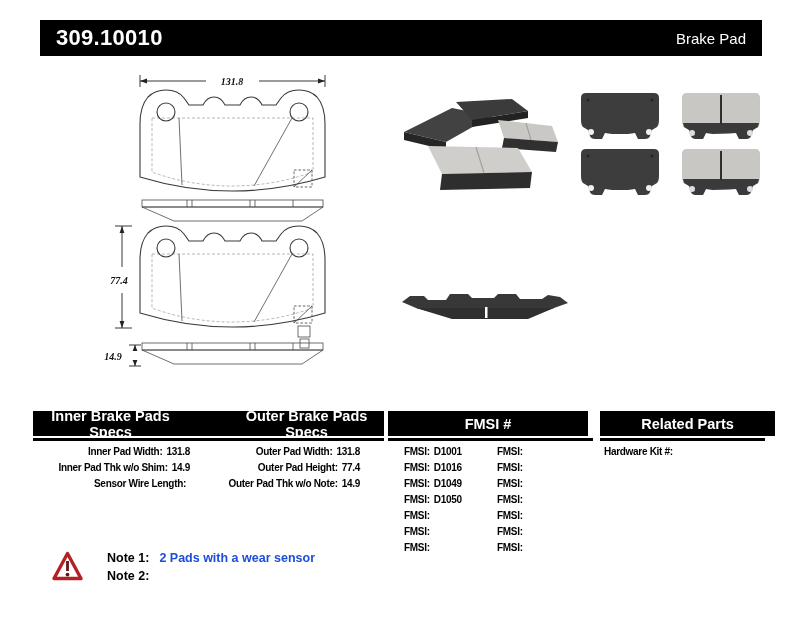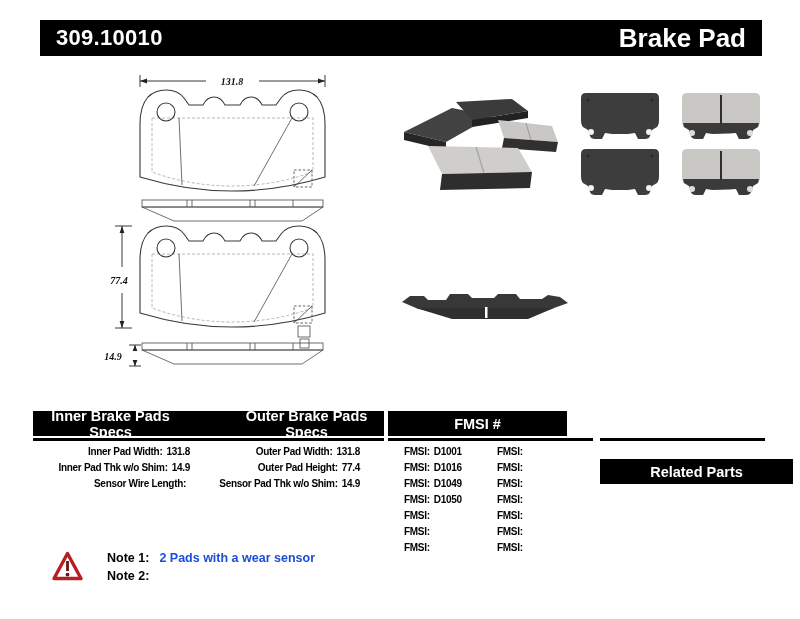--- a/index.html
+++ b/index.html
@@ -8,21 +8,21 @@
     position:relative; width:800px; height:619px; background:#fff;
     font-family:"Liberation Sans", sans-serif; overflow:hidden;
   }
   
   .top-bar {
     position:absolute; left:40px; top:20px; width:722px; height:36px;
     background:#000; color:#fff; display:flex; align-items:center;
     justify-content:space-between; padding:0 16px;
   }
   .top-bar .part-no { font-size:22px; font-weight:bold; letter-spacing:0.3px; }
-  .top-bar .prod    { font-size:26px; font-weight:bold; }
+  .top-bar .prod    { font-size:15px; font-weight:normal; }
   
   .techdraw { position:absolute; left:40px; top:60px; width:330px; height:340px; }
   .line  { stroke:#3a3a3a; stroke-width:1.1; fill:none; }
   .thin  { stroke:#4a4a4a; stroke-width:0.8; fill:none; }
   .dash2 { stroke:#999;    stroke-width:0.7; fill:none; stroke-dasharray:3 2; }
   .dashb { stroke:#555;    stroke-width:0.9; fill:none; stroke-dasharray:2.6 1.8; }
   .dl    { stroke:#222;    stroke-width:0.9; }
   .ah    { fill:#222; stroke:none; }
   .dim   { font:italic bold 10px "Liberation Serif", serif; fill:#111; }
   
@@ -179,40 +179,40 @@
     <path d="M4,16 L12,10 L26,10 L30,14 L48,14 L52,8 L70,8 L74,12 L96,12 L100,8 L118,8 L122,13
       L144,13 L150,9 L162,11 L170,17 L156,22 L128,31 L86,32 L52,31 L18,22 Z" fill="#383838"></path>
     <path d="M18,22 L156,22 L130,33 L54,33 Z" fill="#2f2f2f"></path>
     <rect x="87" y="21" width="2.5" height="11" fill="#ffffff"></rect>
   </svg>
 
   <div class="th-bar split" style="left:33px;width:351px;">
     <span>Inner Brake Pads Specs</span>
     <span>Outer Brake Pads Specs</span>
   </div>
-  <div class="th-bar" style="left:388px;width:179px;">
+  <div class="th-bar" style="left:388px;width:200px;">
     <span>FMSI #</span>
   </div>
-  <div class="th-bar" style="left:600px;width:193px;margin-top:48px;">
+  <div class="th-bar" style="left:600px;width:175px;">
     <span>Related Parts</span>
   </div>
   <div class="th-rule" style="left:33px;width:351px;"></div>
   <div class="th-rule" style="left:388px;width:205px;"></div>
   <div class="th-rule" style="left:600px;width:165px;"></div>
 
   <div class="spec-col right" style="left:33px;width:157px;">
     <div class="spec-row"><span>Inner Pad Width:</span><span class="v">131.8</span></div>
     <div class="spec-row"><span>Inner Pad Thk w/o Shim:</span><span class="v">14.9</span></div>
     <div class="spec-row"><span>Sensor Wire Length:</span><span class="v"></span></div>
   </div>
 
   <div class="spec-col right" style="left:200px;width:160px;">
     <div class="spec-row"><span>Outer Pad Width:</span><span class="v">131.8</span></div>
     <div class="spec-row"><span>Outer Pad Height:</span><span class="v">77.4</span></div>
-    <div class="spec-row"><span>Sensor Pad Thk w/o Shim:</span><span class="v">14.9</span></div>
+    <div class="spec-row"><span>Outer Pad Thk w/o Note:</span><span class="v">14.9</span></div>
   </div>
 
   <div class="spec-col" style="left:392px;width:100px;margin-left:12px;">
     <div class="spec-row"><span>FMSI:</span><span class="v">D1001</span></div>
     <div class="spec-row"><span>FMSI:</span><span class="v">D1016</span></div>
     <div class="spec-row"><span>FMSI:</span><span class="v">D1049</span></div>
     <div class="spec-row"><span>FMSI:</span><span class="v">D1050</span></div>
     <div class="spec-row"><span>FMSI:</span><span class="v"></span></div>
     <div class="spec-row"><span>FMSI:</span><span class="v"></span></div>
     <div class="spec-row"><span>FMSI:</span><span class="v"></span></div>
@@ -220,20 +220,25 @@
   <div class="spec-col" style="left:497px;width:90px;">
     <div class="spec-row"><span>FMSI:</span><span class="v"></span></div>
     <div class="spec-row"><span>FMSI:</span><span class="v"></span></div>
     <div class="spec-row"><span>FMSI:</span><span class="v"></span></div>
     <div class="spec-row"><span>FMSI:</span><span class="v"></span></div>
     <div class="spec-row"><span>FMSI:</span><span class="v"></span></div>
     <div class="spec-row"><span>FMSI:</span><span class="v"></span></div>
     <div class="spec-row"><span>FMSI:</span><span class="v"></span></div>
   </div>
 
+  <div class="spec-col" style="left:604px;width:160px;">
+    <div class="spec-row">
+      <span>Hardware Kit #:</span>
+    </div>
+  </div>
 
   <svg class="warn-icon" viewBox="0 0 31 31">
     <polygon points="15.5,2.5 29,27.5 2,27.5" fill="#ffffff" stroke="#b52025" stroke-width="3.4" stroke-linejoin="round"></polygon>
     <rect x="14.1" y="10" width="2.8" height="10" fill="#6b1414"></rect>
     <circle cx="15.5" cy="23.6" r="1.9" fill="#6b1414"></circle>
   </svg>
   <div class="notes">
     <div class="note-row">
       <span class="nlabel">Note 1:</span>
       <span class="ntext" id="note1-text" style="color: #1d4ed8;">2 Pads with a wear sensor</span>

